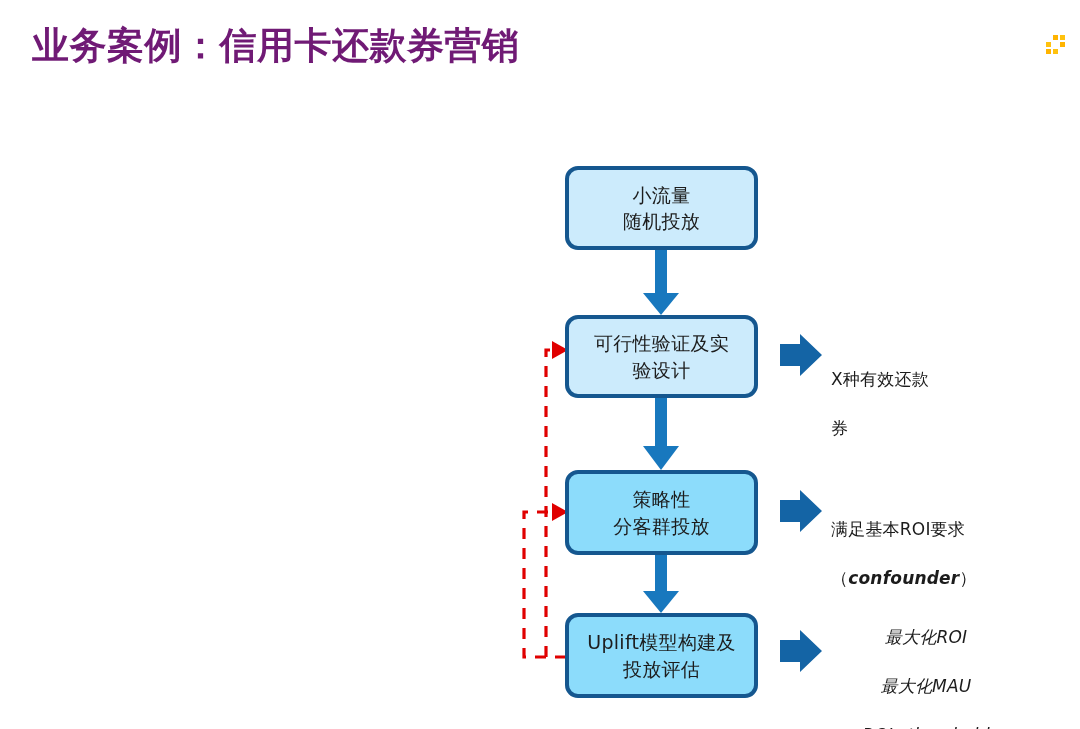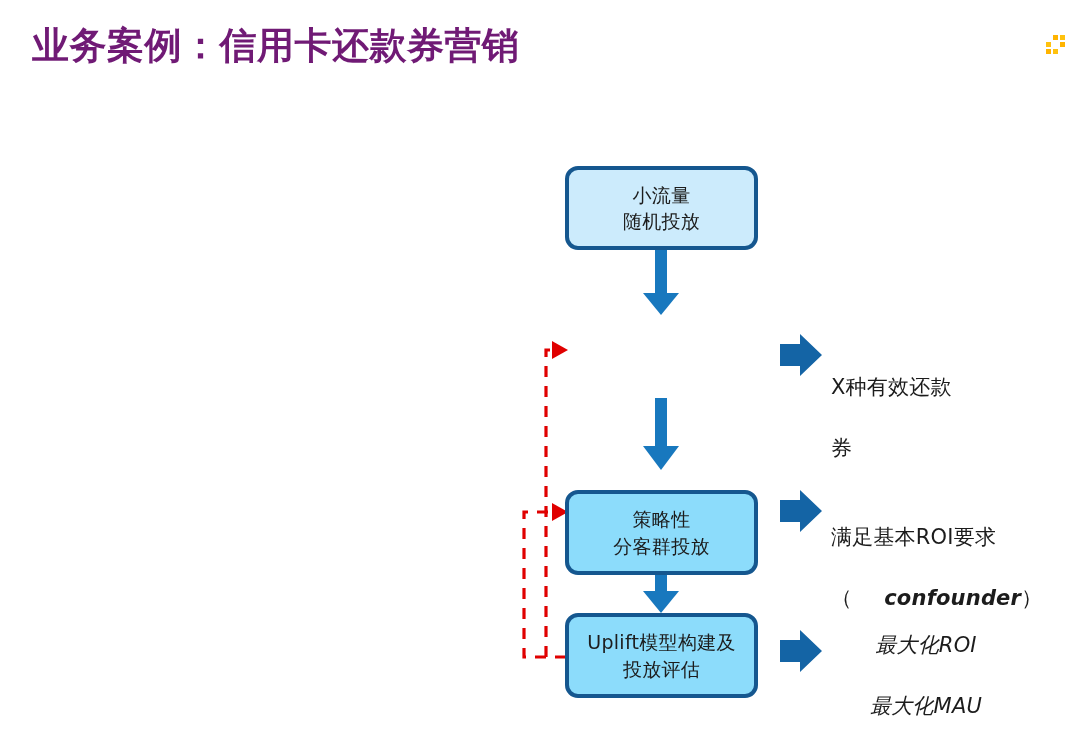--- a/index.html
+++ b/index.html
@@ -89,37 +89,37 @@
     font-size: 19px;
     color: #1c1c1c;
     line-height: 1.38;
     letter-spacing: 0.3px;
   }
   .proc-box.tone-light { background: #ccebfc; }
   .proc-box.tone-deep  { background: #8cdcfb; }
 
   #box-1 { left: 565px; top: 166px; width: 193px; height: 84px; }
   #box-2 { left: 565px; top: 315px; width: 193px; height: 83px; }
-  #box-3 { left: 565px; top: 470px; width: 193px; height: 85px; margin-top: 20px; }
+  #box-3 { left: 565px; top: 470px; width: 193px; height: 85px; }
   #box-4 { left: 565px; top: 613px; width: 193px; height: 85px; }
 
   
   .output-note {
     position: absolute;
     font-family: "DejaVu Sans", "Liberation Sans", sans-serif;
-    font-size: 21px;
+    font-size: 17px;
     color: #1c1c1c;
     line-height: 1.45;
     letter-spacing: 0.2px;
     white-space: pre-line;
   }
   #note-1 { left: 831px; top: 342px; width: 150px; }
   #note-2 { left: 831px; top: 492px; width: 190px; }
   #note-3 { left: 826px; top: 600px; width: 200px; text-align: center; }
-  .note-em { font-style: italic; font-weight: bold; margin-left: 32px; }
+  .note-em { font-style: italic; font-weight: bold; }
   .note-it { font-style: italic; }
 </style>
 </head>
 <body>
 
 <div id="slide-title">业务案例：信用卡还款券营销</div>
 
 <div id="brand-logo">
   <span class="logo-dots">
     <i class="blank"></i>
@@ -172,20 +172,26 @@
     </g>
   </svg>
 
   <div class="proc-box tone-light" id="box-1">
     <span>
       <span>小流量</span><br>
       <span>随机投放</span>
     </span>
   </div>
 
+  <div class="proc-box tone-light" id="box-2">
+    <span>
+      <span>可行性验证及实</span><br>
+      <span>验设计</span>
+    </span>
+  </div>
 
   <div class="proc-box tone-deep" id="box-3">
     <span>
       <span>策略性</span><br>
       <span>分客群投放</span>
     </span>
   </div>
 
   <div class="proc-box tone-deep" id="box-4">
     <span>

